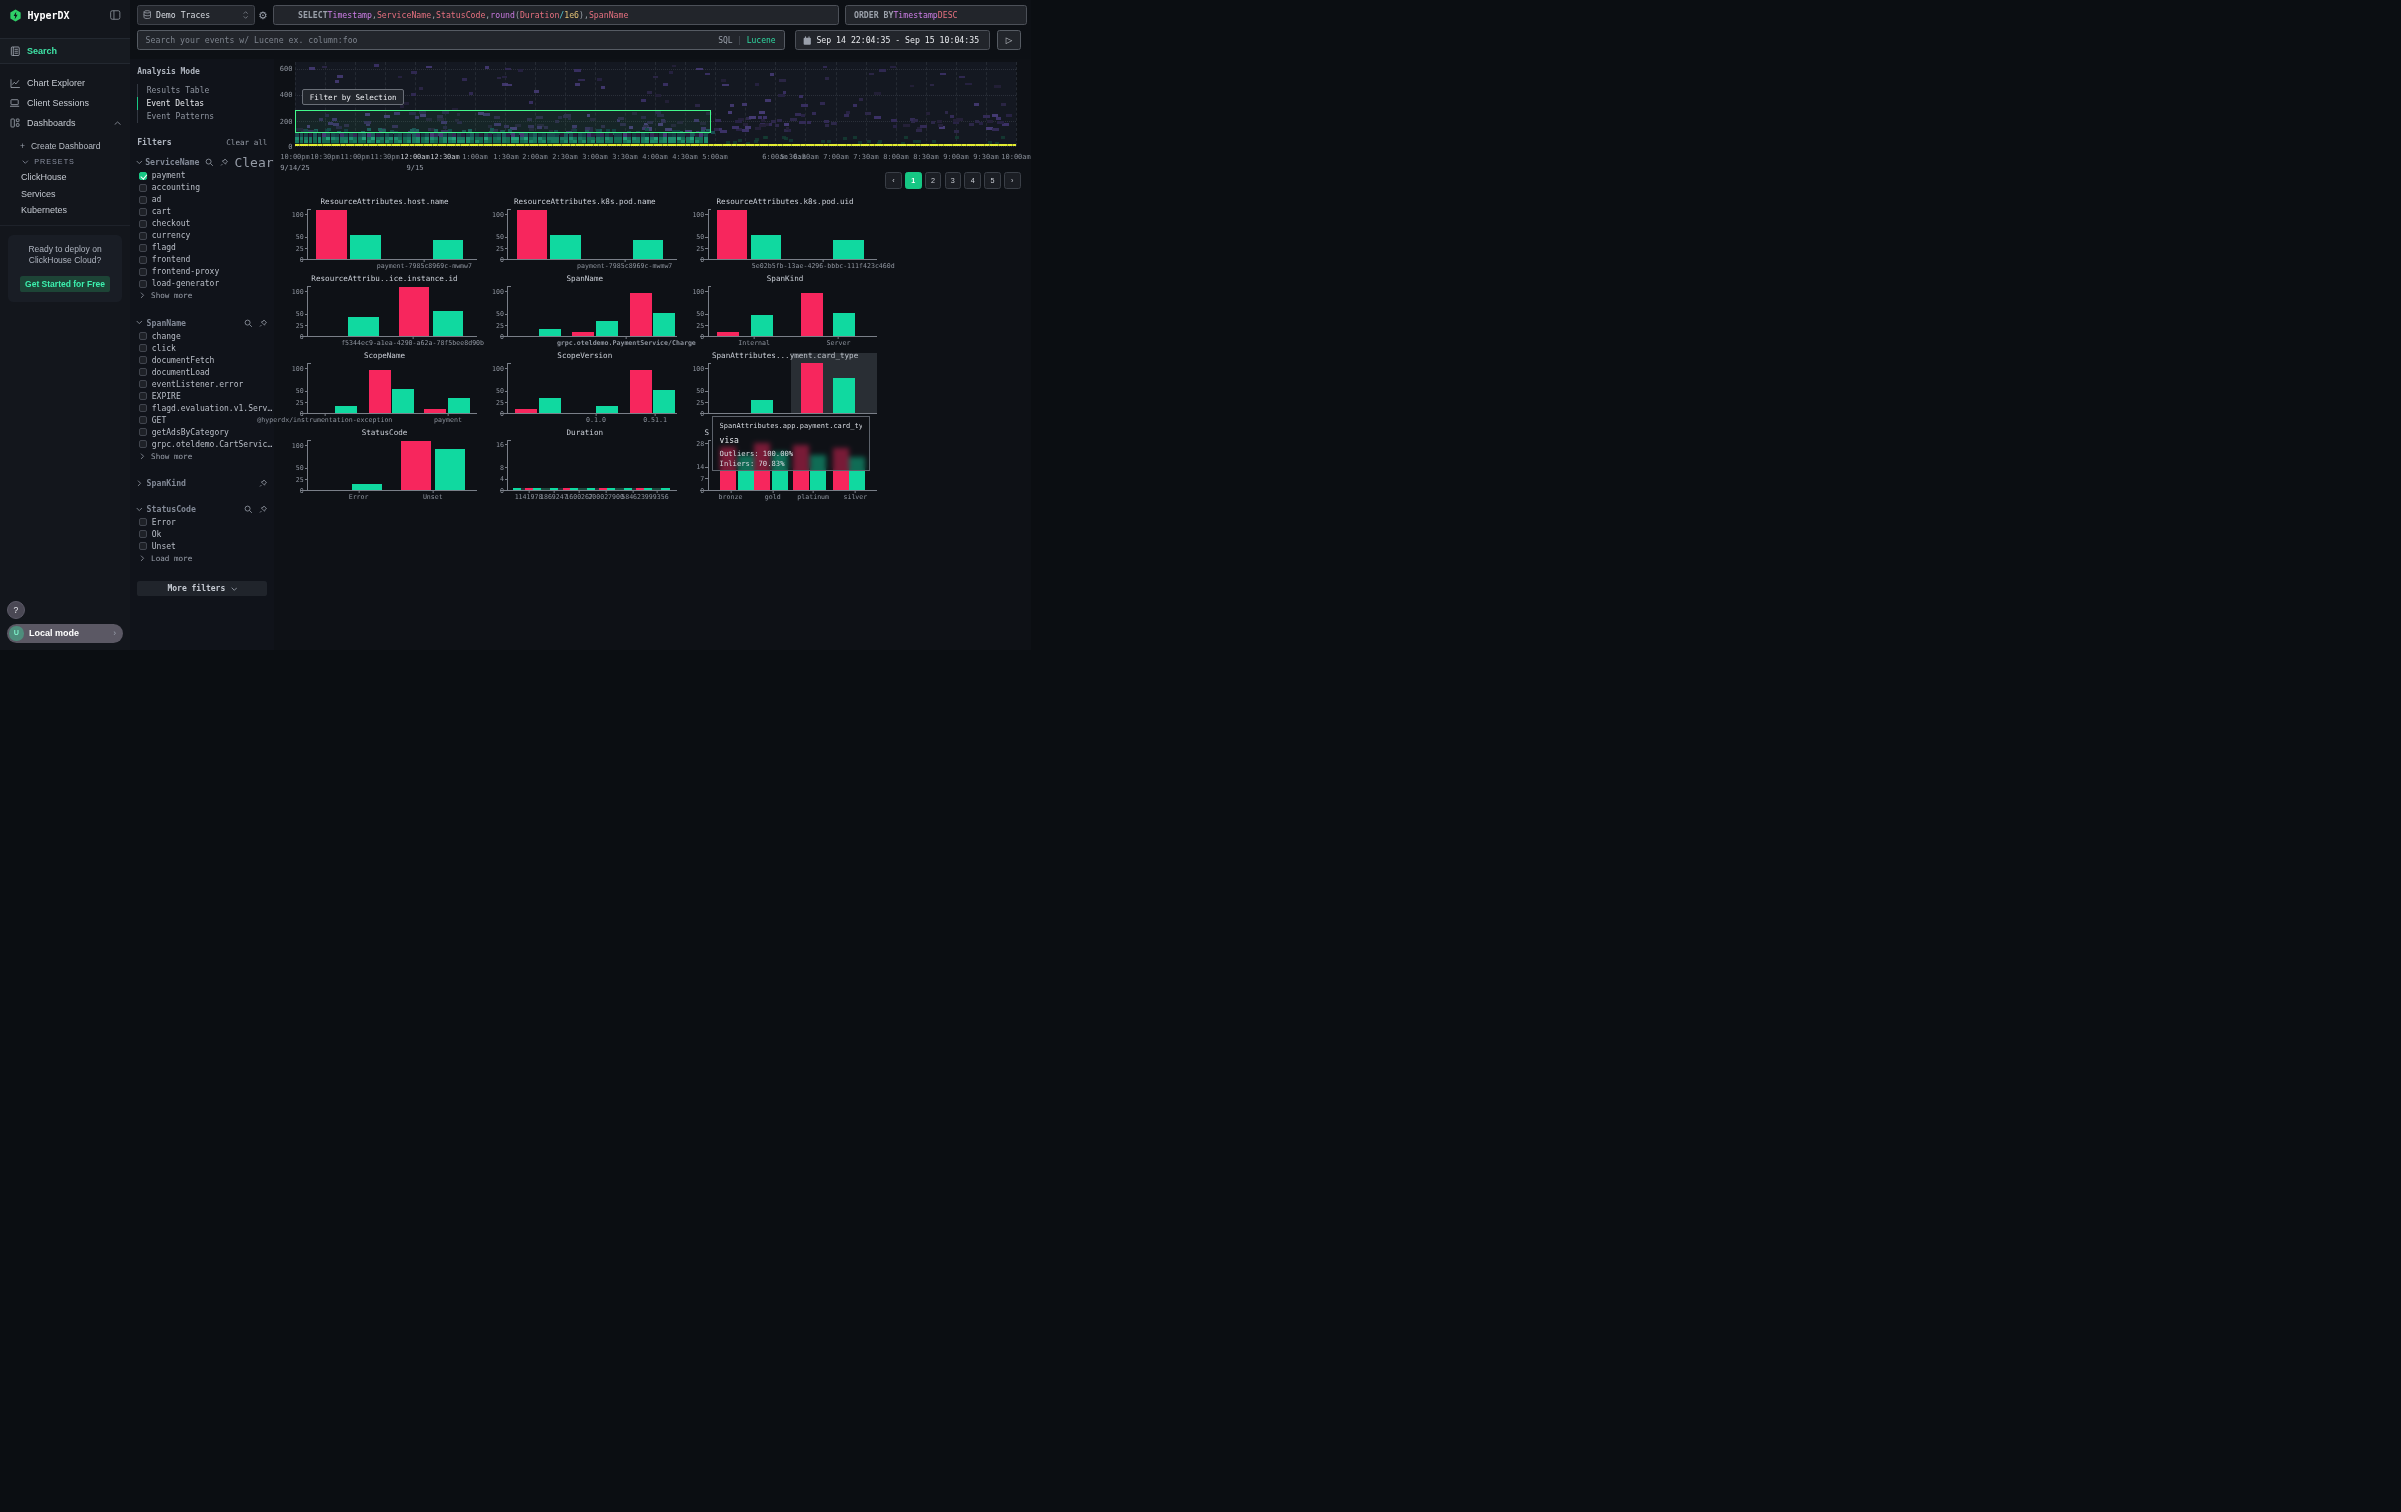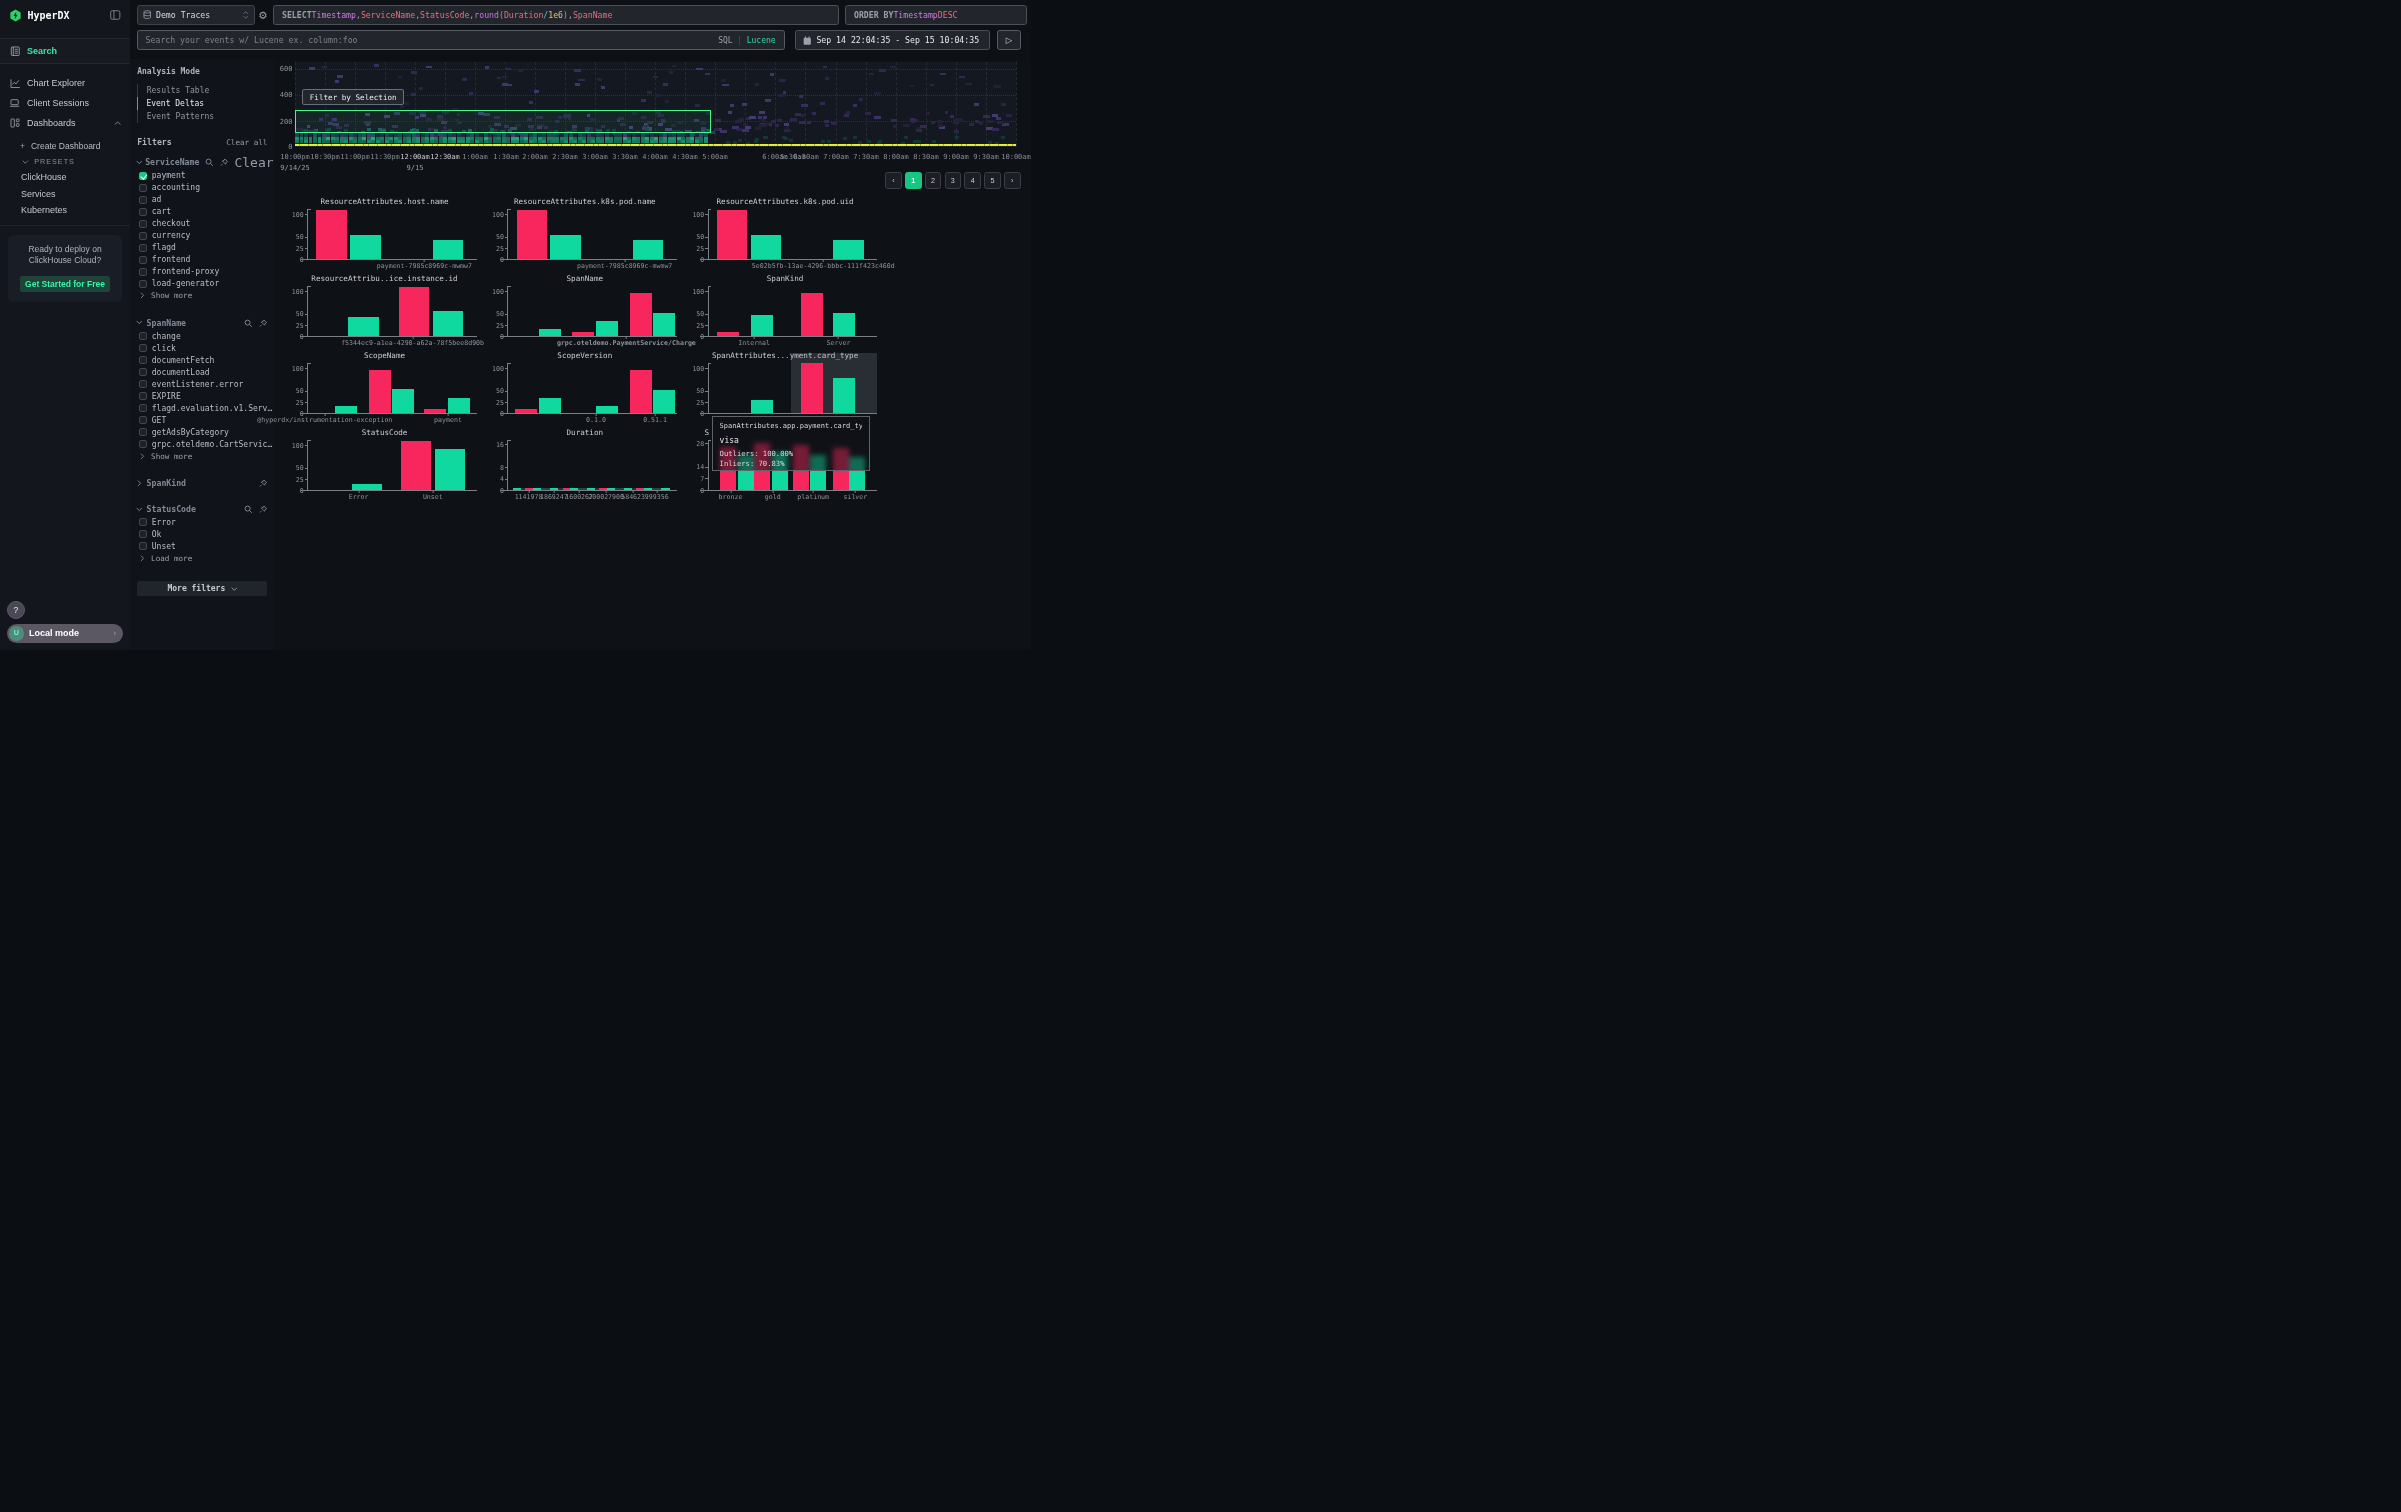--- a/index.html
+++ b/index.html
@@ -33,21 +33,21 @@
   .lm-avatar{width:14.5px;height:14.5px;border-radius:50%;background:#4e8d7c;color:#7df0c8;font-weight:bold;font-size:7.2px;
              text-align:center;line-height:14.5px;margin:0 5.3px 0 2.6px;}
   .lm-label{color:#fff;font-weight:bold;font-size:9px;flex:1;}
   .lm-chevron{color:#9aa0ad;margin-right:6.6px;font-size:8.5px;}
   
   .topbar{position:absolute;left:130px;right:0;top:0;height:59px;background:#0d1015;}
   .box{position:absolute;background:#22252b;border:0.7px solid #4c5058;border-radius:2.6px;box-sizing:border-box;}
   .src-box{left:6.6px;top:4.6px;width:118px;height:20.4px;border-color:#3f434b;display:flex;align-items:center;padding:0 5.3px;cursor:pointer;}
   .src-label{flex:1;color:#d6dae0;font-size:8.2px;margin-left:4.6px;}
   .gear{position:absolute;left:128px;top:8.5px;color:#9aa0ab;font-size:10.5px;cursor:pointer;font-family:"DejaVu Sans",sans-serif;}
-  .query-box{left:143px;top:4.6px;width:566px;height:20.4px;display:flex;align-items:center;padding:0 8px;font-size:8.2px;white-space:nowrap;overflow:hidden;cursor:text;}
+  .query-box{left:143px;top:4.6px;width:566px;height:20.4px;display:flex;align-items:center;padding:0 24px;font-size:8.2px;white-space:nowrap;overflow:hidden;cursor:text;}
   .order-box{left:715px;top:4.6px;width:182px;height:20.4px;display:flex;align-items:center;padding:0 8px;font-size:8.2px;cursor:text;}
   .tok-kw{color:#9ba1ab;font-weight:bold;}
   .tok-fld{color:#e5707f;}
   .tok-typ{color:#ce7fe8;}
   .tok-fn{color:#c678dd;}
   .tok-op{color:#52c3cf;}
   .tok-num{color:#e2c175;}
   .tok-pl{color:#9aa0a8;}
   .search-box{left:6.6px;top:30px;width:648px;height:20.4px;border-color:#565b63;display:flex;align-items:center;padding:0 8px;cursor:text;}
   .search-ph{flex:1;color:#7d838d;font-size:8.2px;}

